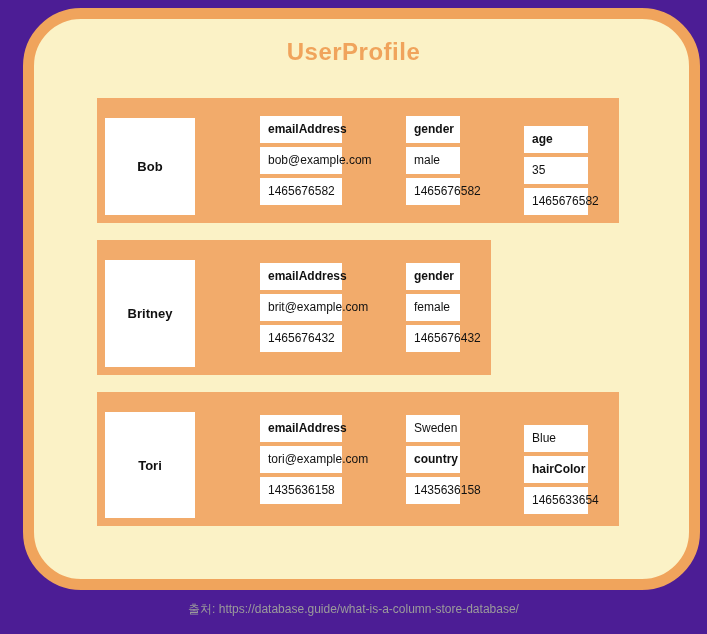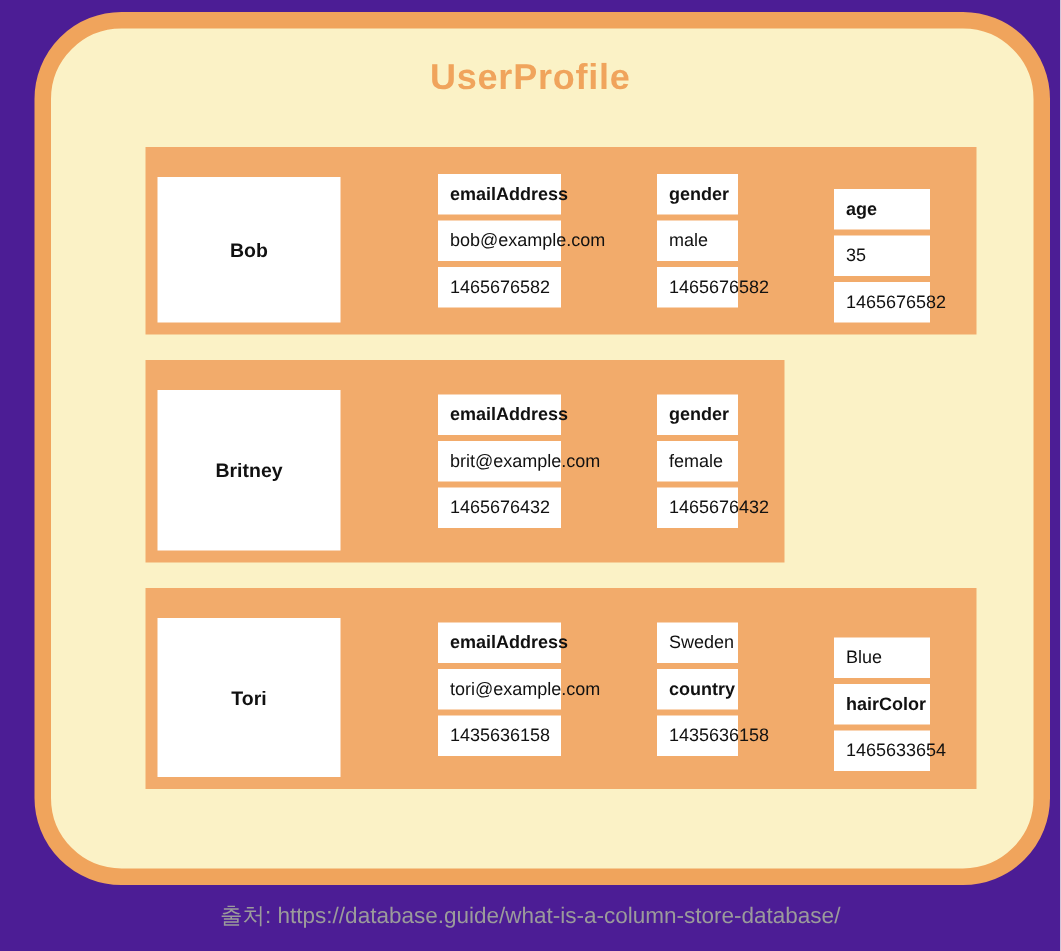--- a/index.html
+++ b/index.html
@@ -49,21 +49,21 @@
     display: flex;
     align-items: stretch;
     background: var(--band-orange);
     padding-right: 31px;
     width: fit-content;
   }
   .row:nth-child(1) { height: 125px; }
   .row:nth-child(2) { height: 135px; margin-top: 17px; }
   .row:nth-child(3) { height: 134px; margin-top: 17px; }
   .name-box {
-    width: 122px;
+    width: 90px;
     margin: 20px 0 8px 8px;
     background: #ffffff;
     display: flex;
     align-items: center;
     justify-content: center;
     font-size: 13px;
     font-weight: bold;
     color: var(--text-black);
   }
   .cols {
@@ -90,21 +90,21 @@
     white-space: nowrap;
     color: var(--text-black);
   }
   .cell.header { font-weight: bold; }
   .caption {
     position: absolute;
     left: 0;
     top: 601px;
     width: 707px;
     text-align: center;
-    font-size: 15px;
+    font-size: 12px;
     color: var(--caption-gray);
   }
 </style>
 </head>
 <body>
 
 <div class="page">
   <div class="frame"></div>
   <div class="title">UserProfile</div>
   <div class="rows">

